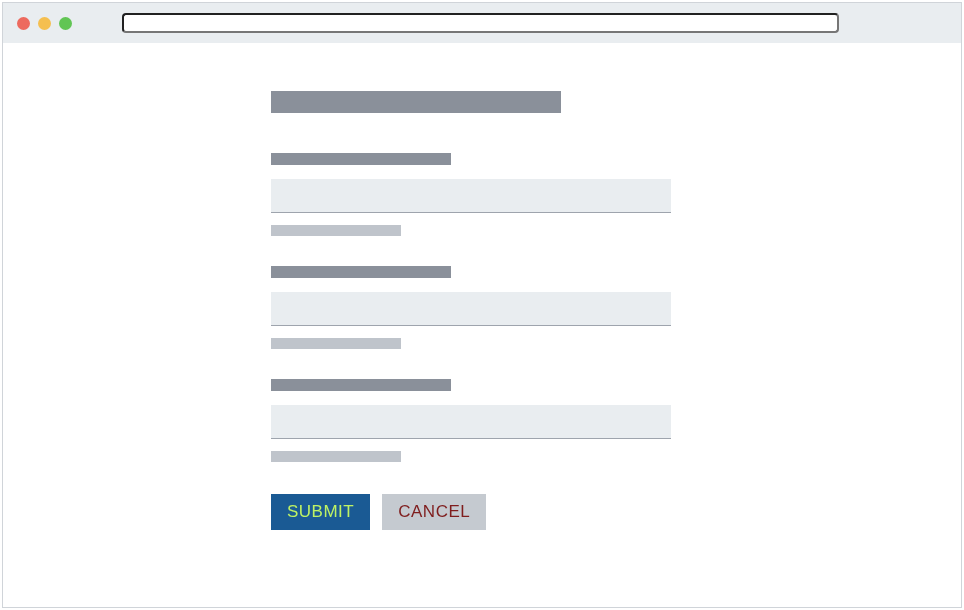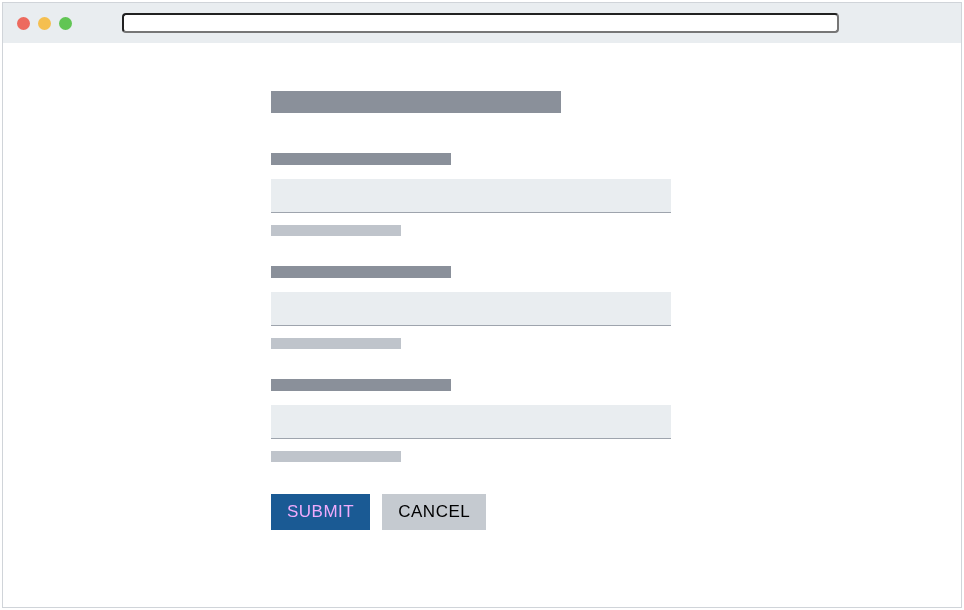--- a/index.html
+++ b/index.html
@@ -102,26 +102,26 @@
       height: 36px;
       padding: 0 16px;
       border: none;
       font-size: 17px;
       letter-spacing: 0.5px;
       cursor: pointer;
       font-family: inherit;
     }
     .btn-primary {
       background: #1a5a94;
-      color: #f0abfc;
+      color: #bef264;
       font-weight: 500;
     }
     .btn-secondary {
       background: #c5cad0;
-      color: #000000;
+      color: #7f1d1d;
       font-weight: 400;
     }
   </style>
 </head>
 <body>
 
 <div class="window">
   <div class="titlebar">
     <div class="traffic-lights">
       <div class="traffic-light tl-red"></div>

